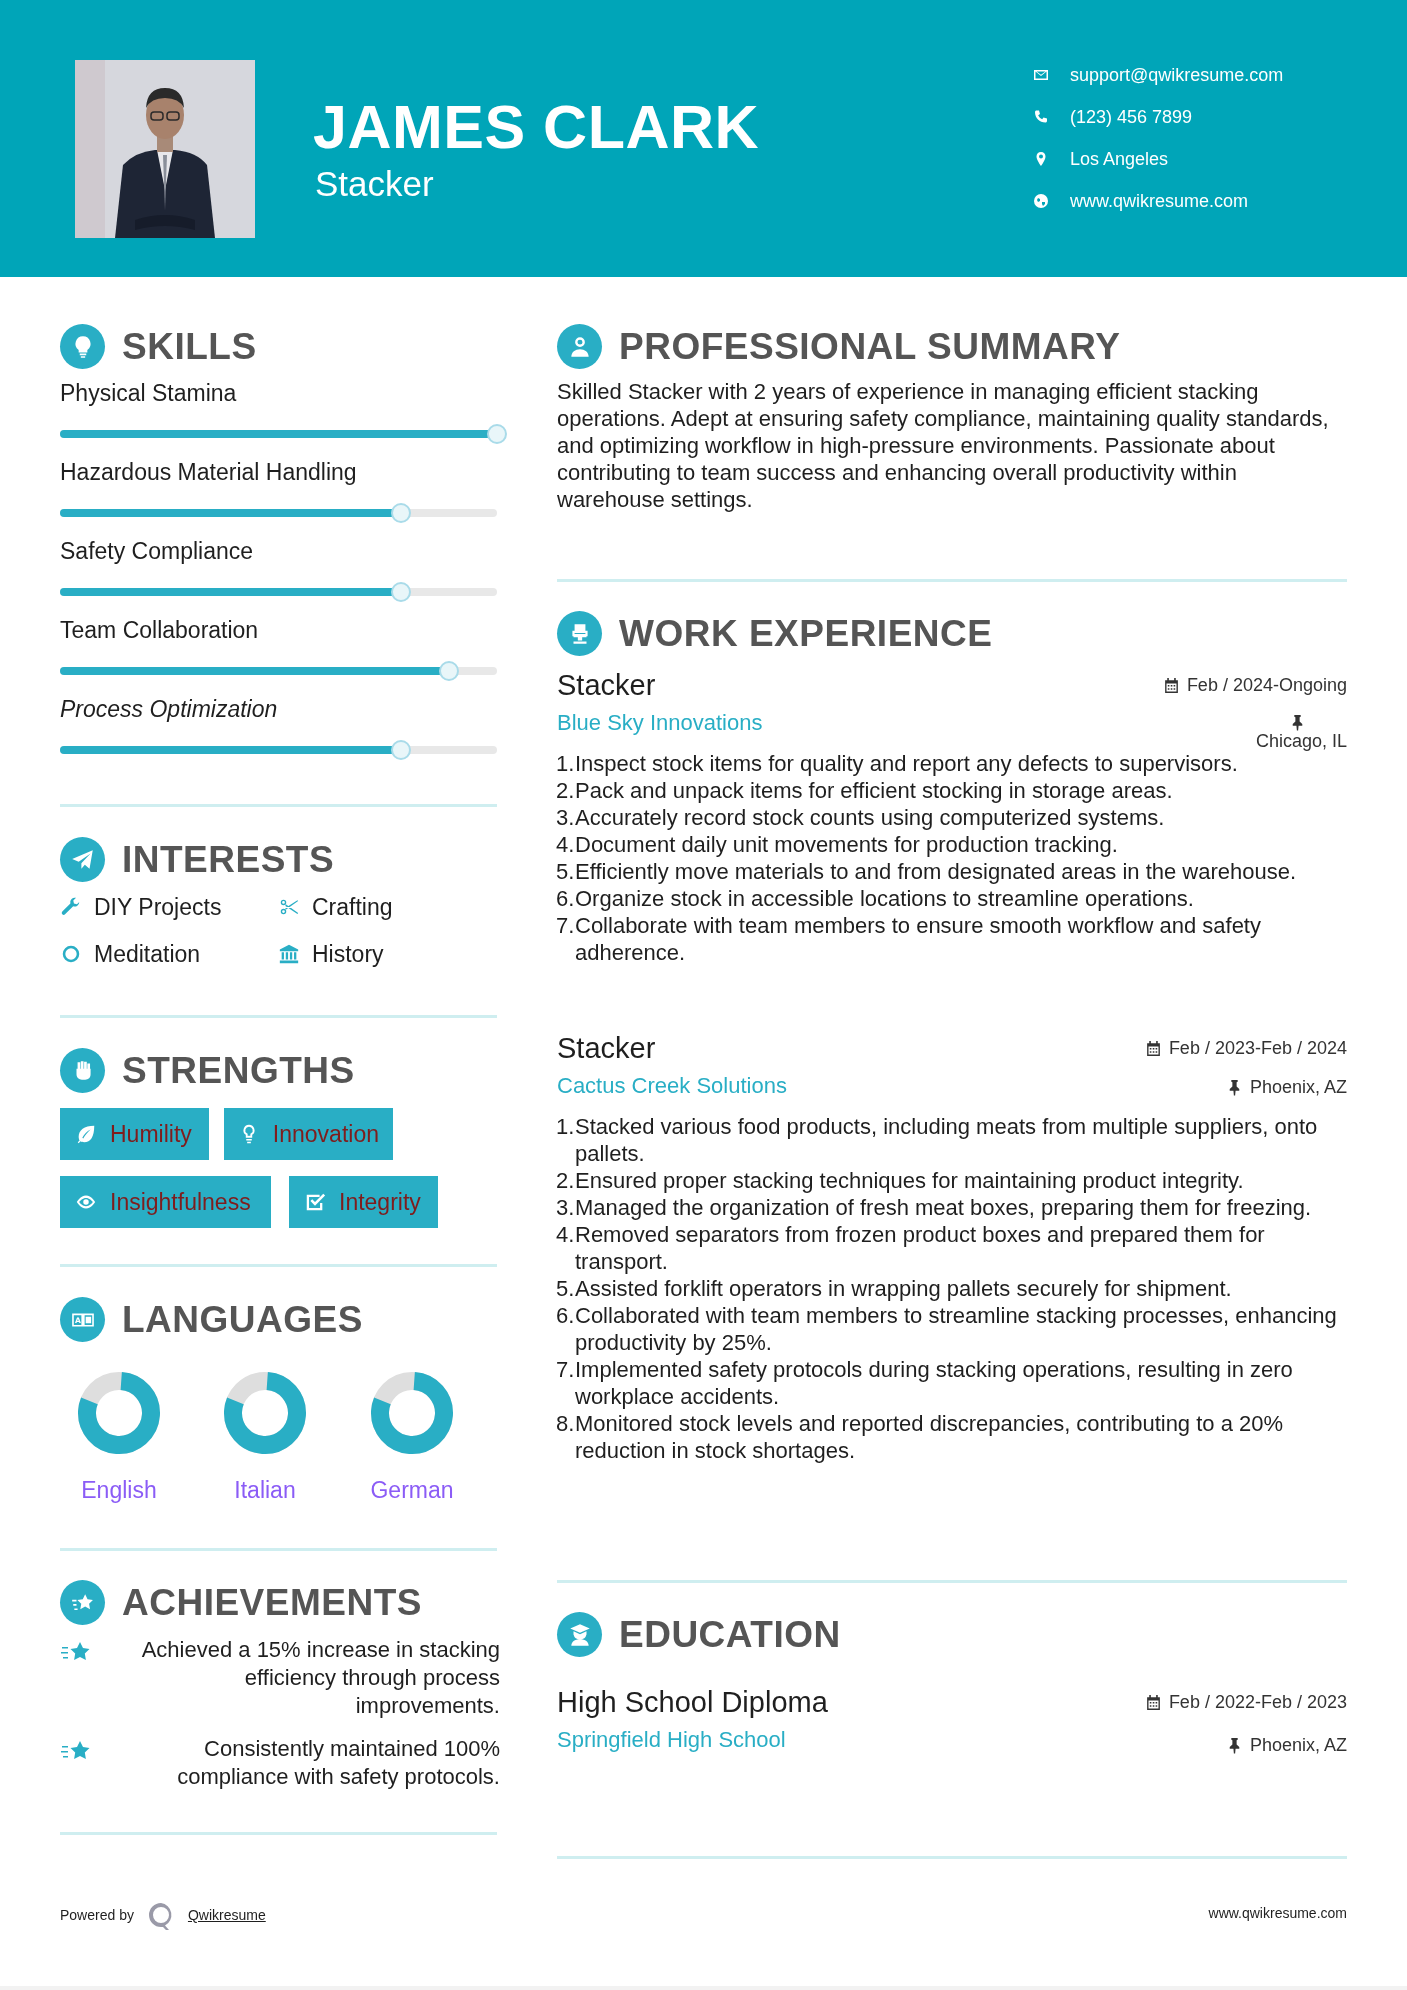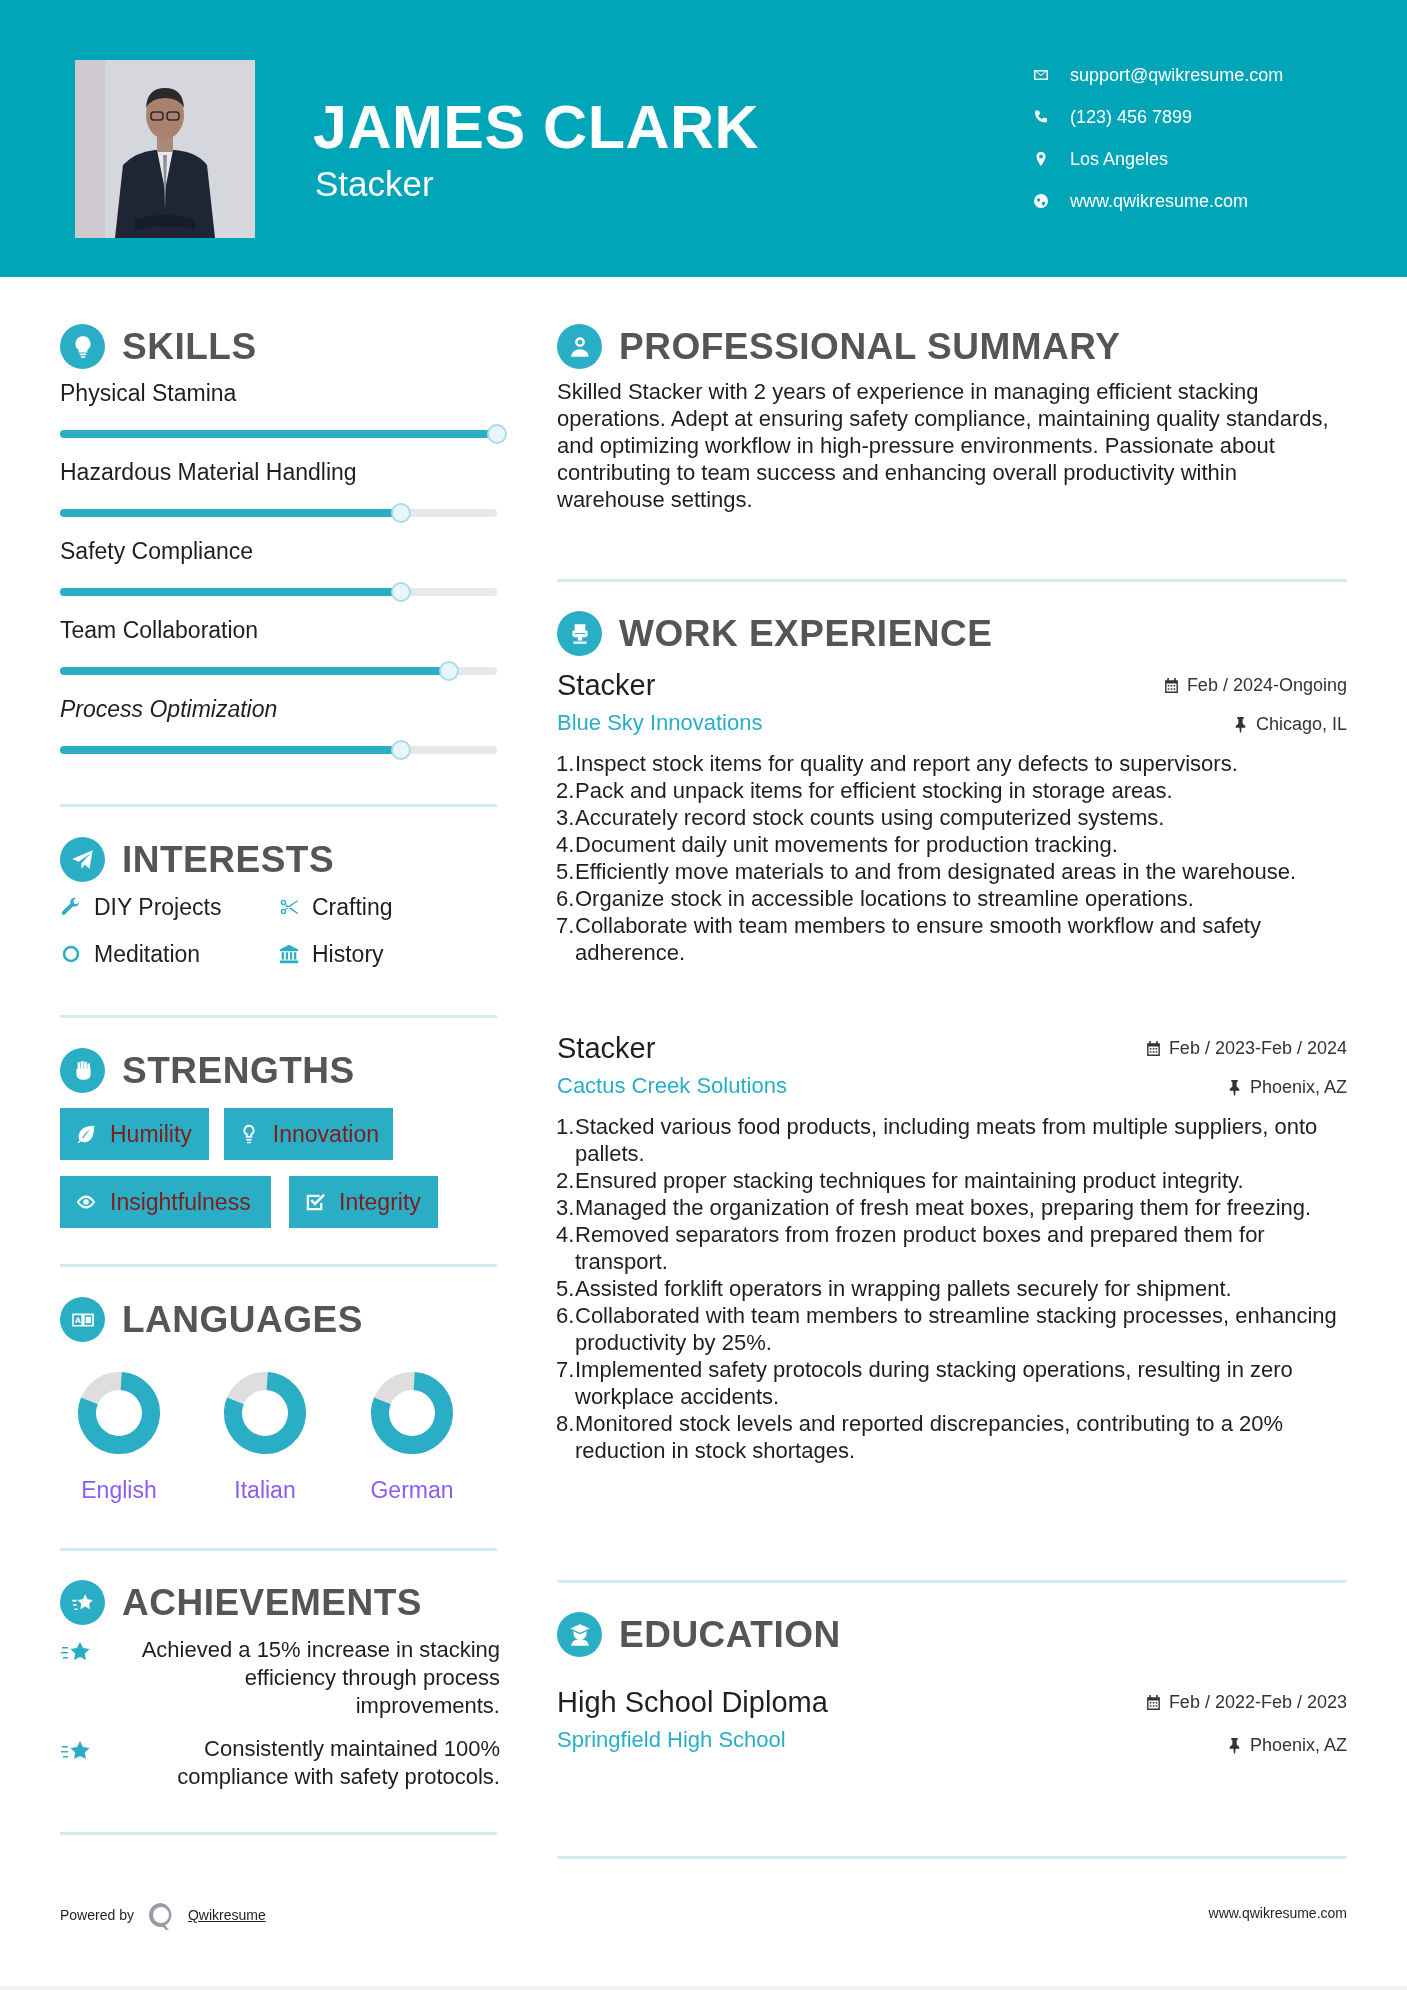--- a/index.html
+++ b/index.html
@@ -348,21 +348,21 @@
 
 <div class="job" style="top:667px;">
   <div class="job-title">Stacker</div>
   <div class="job-meta" style="top:8px;">
     <svg viewBox="0 0 16 16">
         <path d="M2 3h12v12H2zM3.3 6v7.7h9.4V6zM4 1h1.5v3H4zM10.5 1H12v3h-1.5zM4.5 7.5h1.5V9H4.5zM7.3 7.5h1.5V9H7.3zM10 7.5h1.5V9H10zM4.5 10.5h1.5V12H4.5zM7.3 10.5h1.5V12H7.3zM10 10.5h1.5V12H10z"></path>
       </svg>
     <span>Feb / 2024-Ongoing</span>
   </div>
   <div class="job-company">Blue Sky Innovations</div>
-  <div class="job-meta" style="top:47px;">
+  <div class="job-meta" style="top:47px;flex-direction:column;">
     <svg viewBox="0 0 16 16">
         <path d="M5 1h6v1.5l-1 .5v4l2.5 2.5V11H9l-.4 4.5h-1.2L7 11H3.5V9.5L6 7V3l-1-.5z"></path>
       </svg>
     <span>Chicago, IL</span>
   </div>
   <ol class="job-list">
     <li><span class="num">1.</span><span>Inspect stock items for quality and report any defects to supervisors.</span></li>
     <li><span class="num">2.</span><span>Pack and unpack items for efficient stocking in storage areas.</span></li>
     <li><span class="num">3.</span><span>Accurately record stock counts using computerized systems.</span></li>
     <li><span class="num">4.</span><span>Document daily unit movements for production tracking.</span></li>

